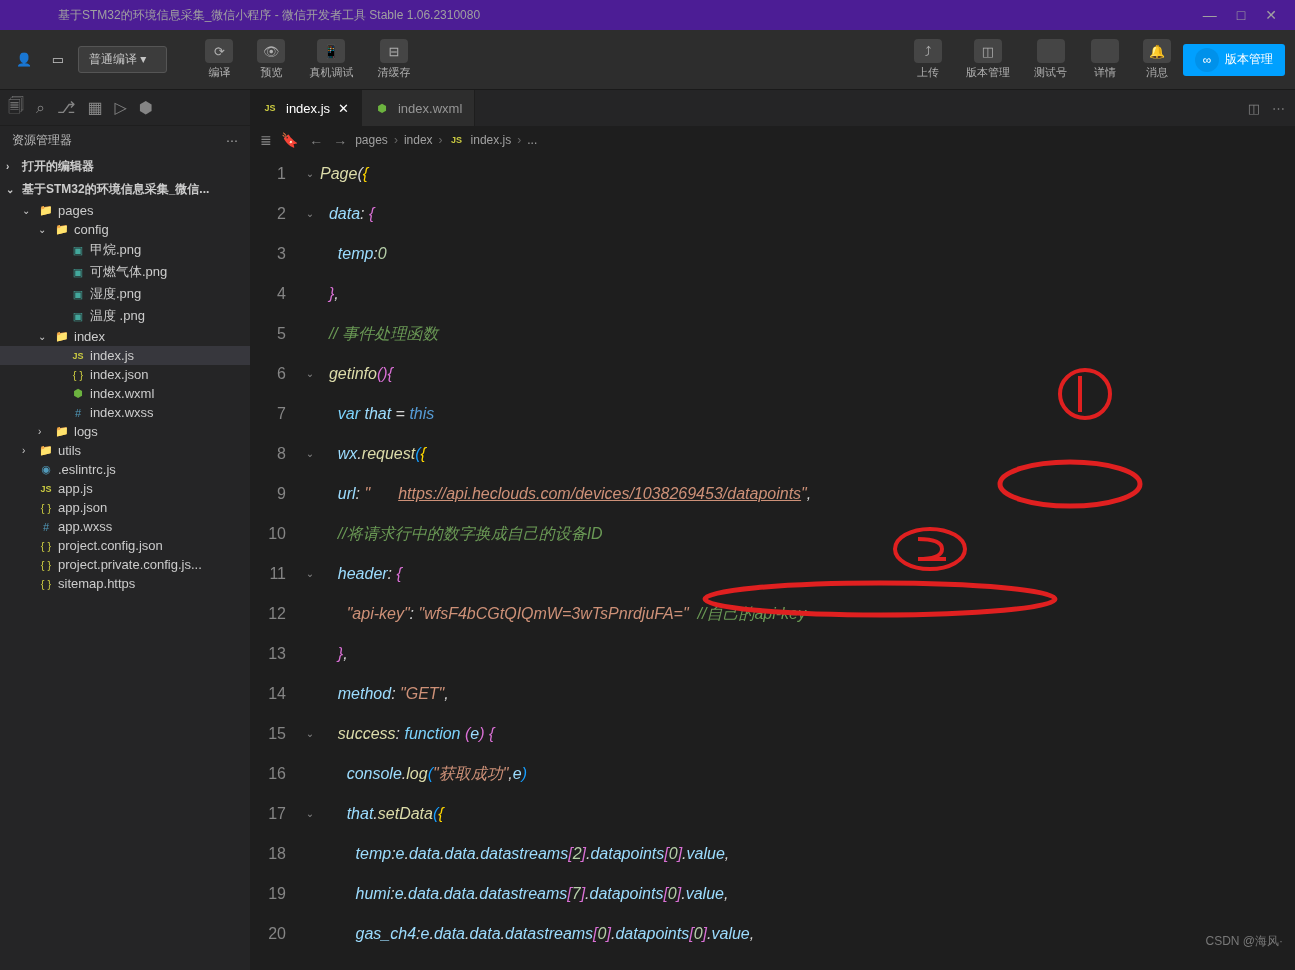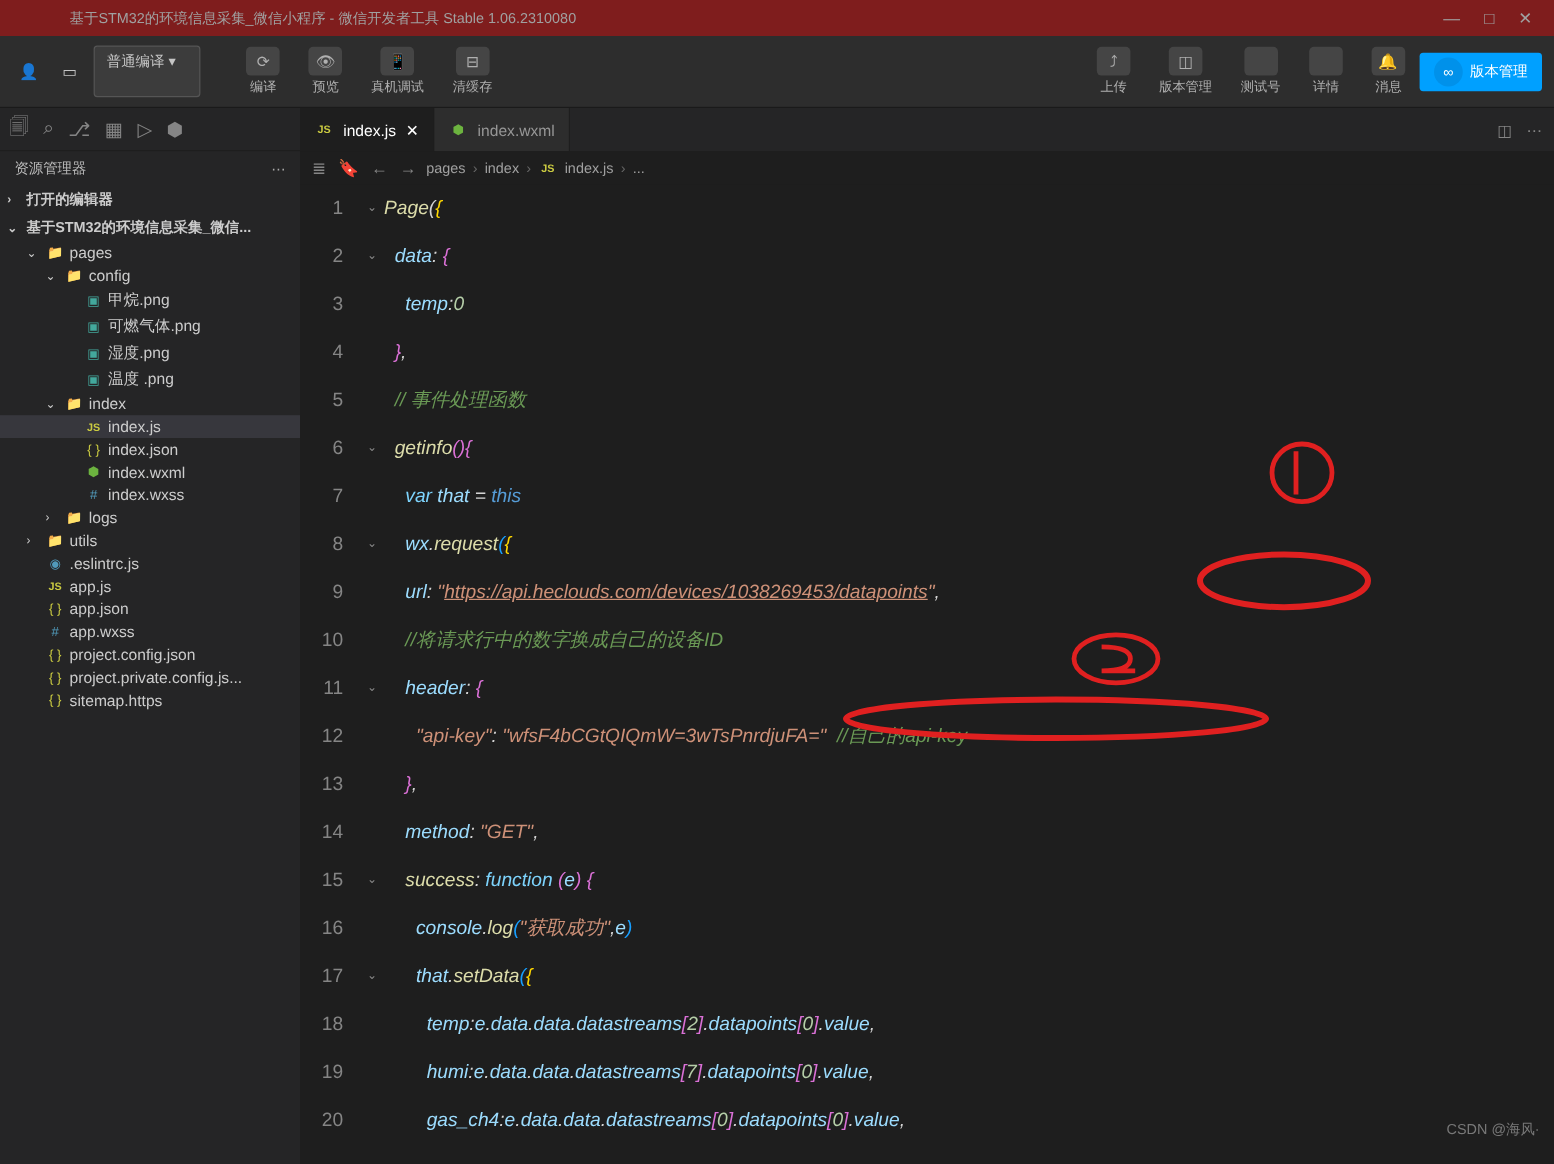--- a/index.html
+++ b/index.html
@@ -1,28 +1,28 @@
 <!DOCTYPE html>
 <html><head>
 <meta charset="utf-8">
 <style>
 * { margin: 0; padding: 0; box-sizing: border-box; font-family: "Microsoft YaHei", "Segoe UI", sans-serif; }
 body { background: #1e1e1e; color: #cccccc; width: 1295px; height: 970px; overflow: hidden; font-size: 13px; }
 
 
-.titlebar { height: 30px; background: #7f1d1d; display: flex; align-items: center; padding: 0 8px; color: #a0a0a0; }
+.titlebar { height: 30px; background: #4c1d95; display: flex; align-items: center; padding: 0 8px; color: #a0a0a0; }
 .titlebar .title { flex: 1; padding-left: 50px; font-size: 12px; }
 .titlebar .winbtns { display: flex; gap: 20px; padding-right: 10px; }
 .titlebar .winbtns span { cursor: pointer; font-size: 14px; }
 
 
 .toolbar { height: 60px; background: #2d2d2d; display: flex; align-items: center; padding: 0 10px; border-bottom: 1px solid #1a1a1a; }
 .tb-left { display: flex; align-items: center; gap: 6px; }
 .tb-icon { width: 28px; height: 28px; display: flex; align-items: center; justify-content: center; color: #c5c5c5; border-radius: 4px; }
-.tb-select { background: #3c3c3c; color: #c5c5c5; padding: 4px 20px 20px 10px; border-radius: 3px; border: 1px solid #555; font-size: 12px; position: relative; }
+.tb-select { background: #3c3c3c; color: #c5c5c5; padding: 4px 20px 4px 10px; border-radius: 3px; border: 1px solid #555; font-size: 12px; position: relative; }
 .tb-actions { display: flex; gap: 0; margin-left: 20px; }
 .tb-act { display: flex; flex-direction: column; align-items: center; padding: 4px 12px; color: #b0b0b0; font-size: 11px; gap: 2px; }
 .tb-act .icn { width: 28px; height: 24px; background: #454545; border-radius: 4px; display: flex; align-items: center; justify-content: center; font-size: 13px; }
 .tb-right { margin-left: auto; display: flex; align-items: center; gap: 0; }
 .upload-badge { background: #00a0ff; color: #fff; padding: 4px 12px; border-radius: 3px; display: flex; align-items: center; gap: 6px; font-size: 12px; }
 .cloud-icn { width: 24px; height: 24px; background: #0091ea; border-radius: 50%; display: flex; align-items: center; justify-content: center; font-size: 12px; }
 
 
 .main { display: flex; height: calc(100% - 90px); }
 
@@ -73,21 +73,21 @@
 .c-kw { color: #7dd3fc; }
 .c-prop { color: #9cdcfe; }
 .c-num { color: #b5cea8; }
 .c-cmt { color: #6a9955; }
 .c-str { color: #ce9178; }
 .c-this { color: #569cd6; }
 .c-brace { color: #ffd700; }
 .c-brace2 { color: #da70d6; }
 .c-brace3 { color: #179fff; }
 .c-var { color: #9cdcfe; }
-.c-url { color: #ce9178; text-decoration: underline; }
+.c-url { color: #ce9178; text-decoration: underline; margin-left: 28px; }
 
 
 .annot { position: absolute; pointer-events: none; }
 .watermark { position: absolute; bottom: 20px; right: 12px; color: #787878; font-size: 12px; }
 </style>
 </head>
 <body>
 
 <div class="titlebar">
   <div class="title">基于STM32的环境信息采集_微信小程序 - 微信开发者工具 Stable 1.06.2310080</div>

